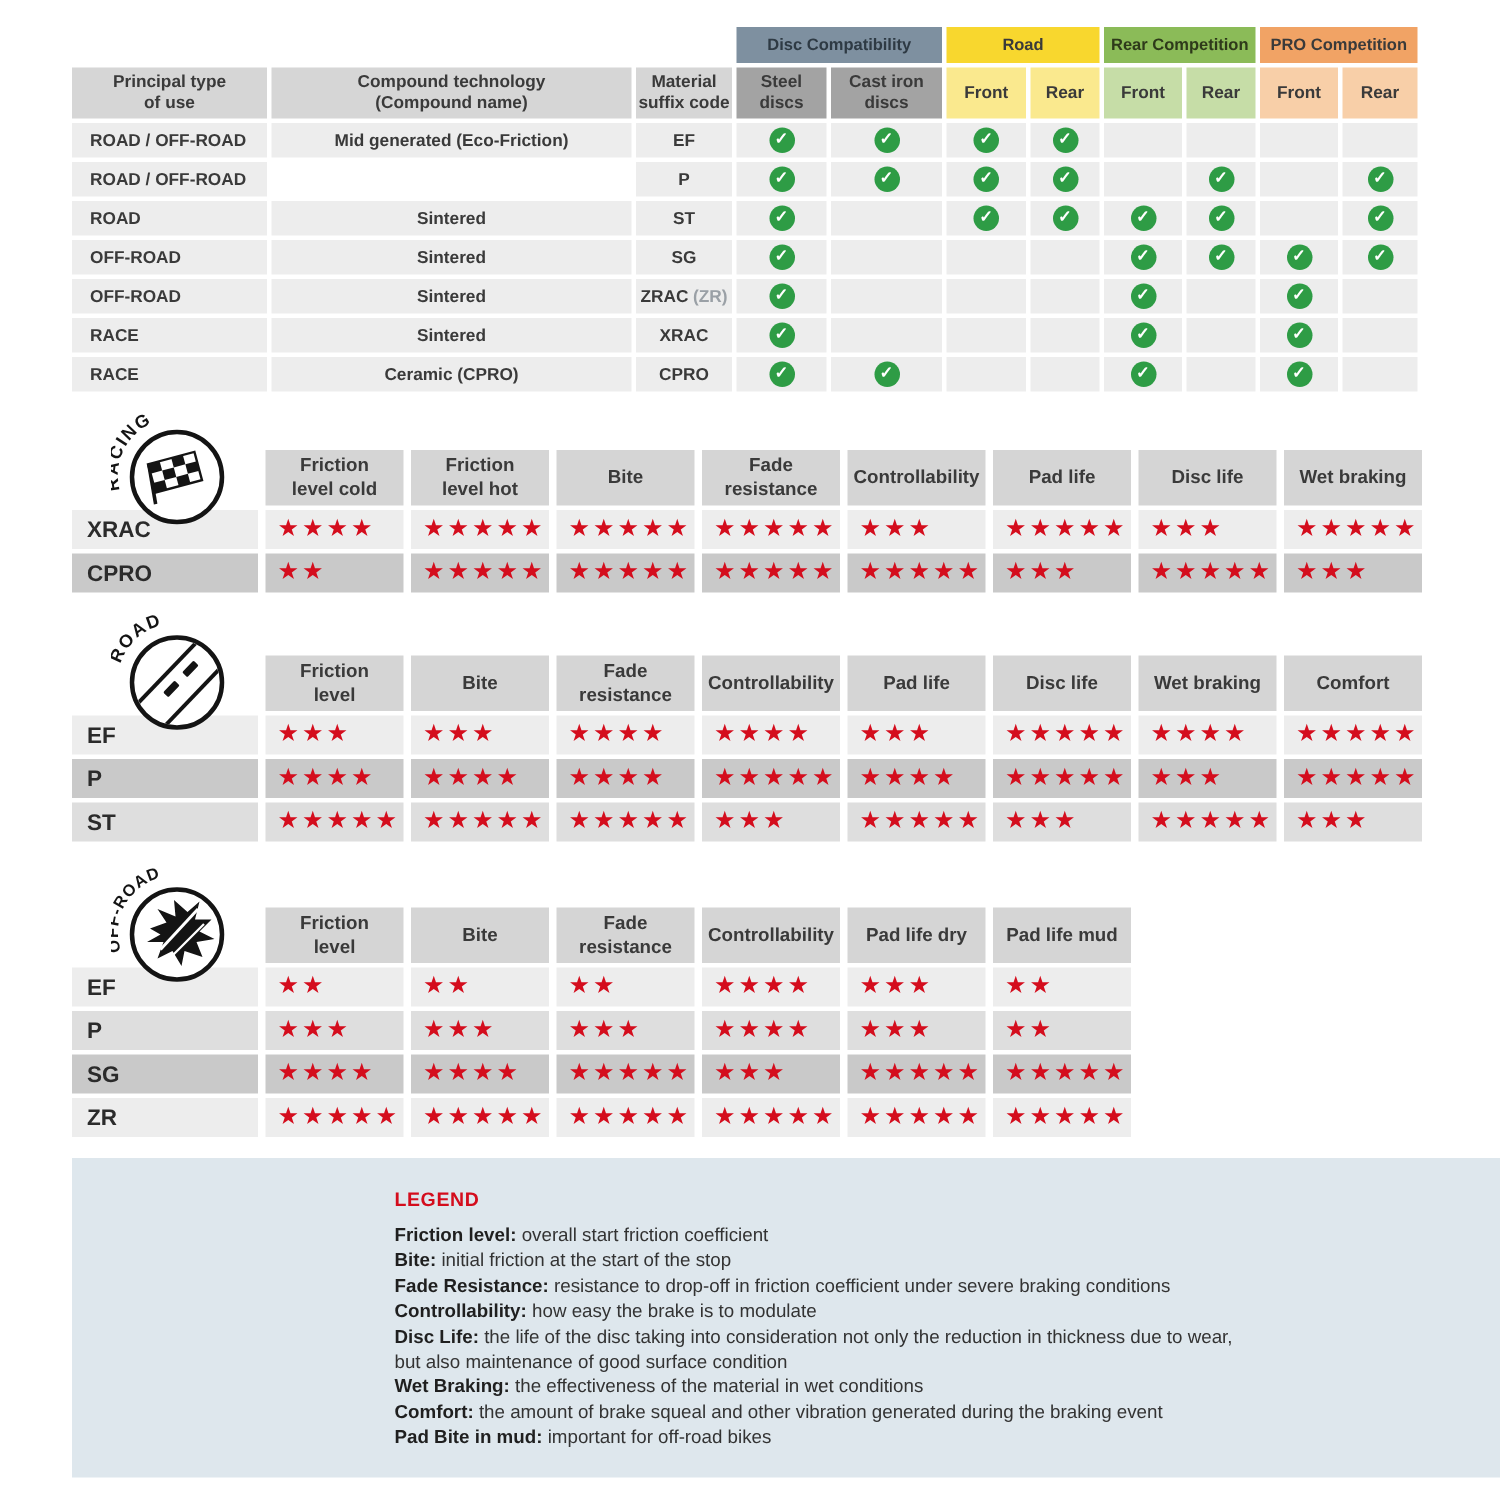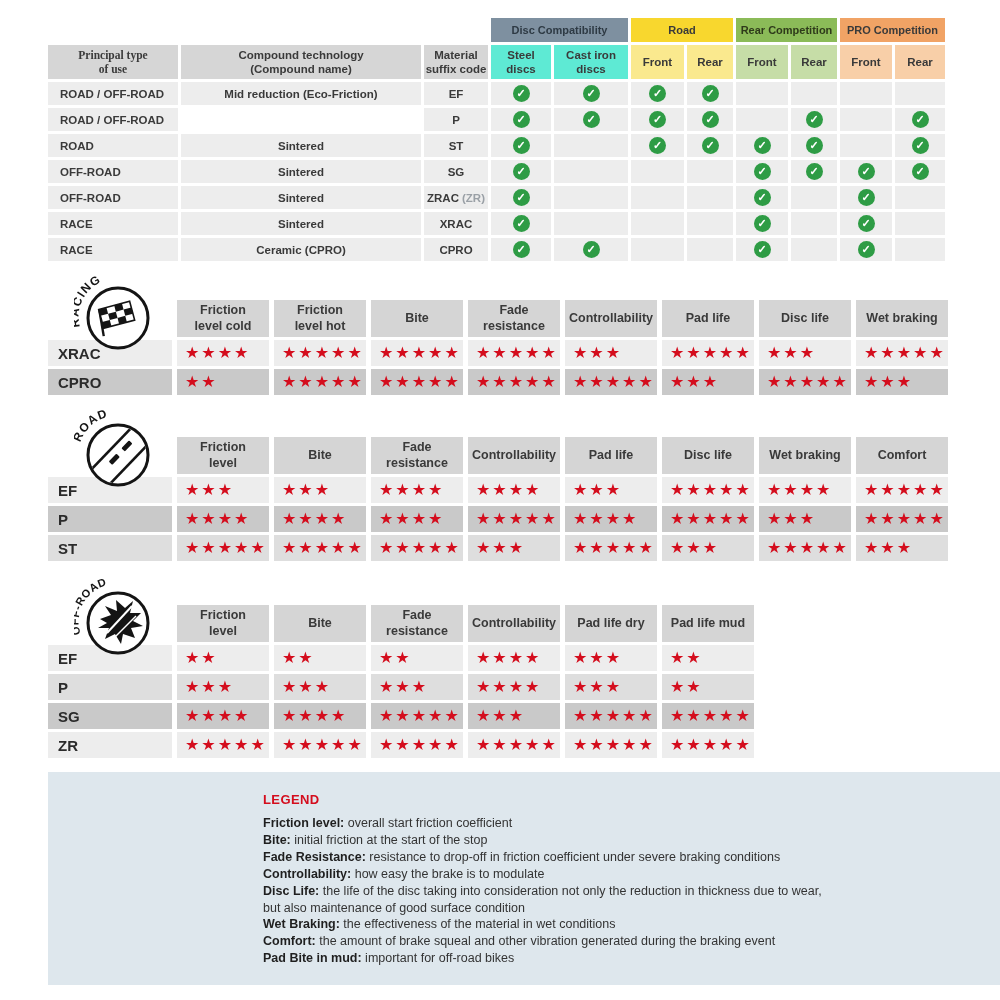--- a/index.html
+++ b/index.html
@@ -11,21 +11,21 @@
           grid-template-columns:130px 240px 64px 60px 74px 53px 46px 52px 46px 52px 50px;
           grid-template-rows:24px 34px repeat(7,23px);gap:3px;}
   .compat > div{display:flex;align-items:center;justify-content:center;}
   .grp{font-weight:bold;font-size:11px;white-space:nowrap;}
   .grp-0{background:#7e90a0;color:#2e3a44;}
   .grp-1{background:#f8d72e;}
   .grp-2{background:#8bbb58;color:#2e3a1a;}
   .grp-3{background:#f1a365;}
   .hdr{font-weight:bold;font-size:11.5px;text-align:center;white-space:pre-line;line-height:1.25;}
   .hdr-gray{background:#d6d6d6;}
-  .sub-0{background:#5eead4;}
+  .sub-0{background:#a3a3a3;}
   .sub-1{background:#fae98e;}
   .sub-2{background:#c6dda7;}
   .sub-3{background:#f8cfa8;}
   .cell{background:#ededed;font-weight:bold;font-size:11.5px;}
   .cell.use{justify-content:flex-start;padding-left:12px;box-sizing:border-box;}
   .code-note{color:#9aa0a6;margin-left:3px;font-weight:bold;}
   .check{width:17px;height:17px;border-radius:50%;background:#2e9c45;color:#fff;
          font-size:11px;font-weight:bold;display:flex;align-items:center;justify-content:center;line-height:1;}
 
   
@@ -58,38 +58,38 @@
 </head>
 <body>
 
 <div class="page">
 
   <div class="compat">
       <div class="grp grp-0" style="grid-area: 1 / 4 / auto / span 2;">Disc Compatibility</div>
       <div class="grp grp-1" style="grid-area: 1 / 6 / auto / span 2;">Road</div>
       <div class="grp grp-2" style="grid-area: 1 / 8 / auto / span 2;">Rear Competition</div>
       <div class="grp grp-3" style="grid-area: 1 / 10 / auto / span 2;">PRO Competition</div>
-      <div class="hdr hdr-gray" style="grid-area: 2 / 1; font-family: Liberation Serif, serif;">Principal type
+      <div class="hdr hdr-gray" style="grid-area: 2 / 1;">Principal type
 of use</div>
       <div class="hdr hdr-gray" style="grid-area: 2 / 2;">Compound technology
 (Compound name)</div>
       <div class="hdr hdr-gray" style="grid-area: 2 / 3;">Material
 suffix code</div>
       <div class="hdr sub-0" style="grid-area: 2 / 4;">Steel
 discs</div>
       <div class="hdr sub-0" style="grid-area: 2 / 5;">Cast iron
 discs</div>
       <div class="hdr sub-1" style="grid-area: 2 / 6;">Front</div>
       <div class="hdr sub-1" style="grid-area: 2 / 7;">Rear</div>
       <div class="hdr sub-2" style="grid-area: 2 / 8;">Front</div>
       <div class="hdr sub-2" style="grid-area: 2 / 9;">Rear</div>
       <div class="hdr sub-3" style="grid-area: 2 / 10;">Front</div>
       <div class="hdr sub-3" style="grid-area: 2 / 11;">Rear</div>
       <div class="cell use" style="grid-area: 3 / 1;">ROAD / OFF-ROAD</div>
-      <div class="cell" style="grid-area: 3 / 2;">Mid reduction (Eco-Friction)</div>
+      <div class="cell" style="grid-area: 3 / 2;">Mid generated (Eco-Friction)</div>
       <div class="cell" style="grid-area: 3 / 3;">
         <span>EF</span>
       </div>
       <div class="cell" style="grid-area: 3 / 4;">
         <span class="check">✓</span>
       </div>
       <div class="cell" style="grid-area: 3 / 5;">
         <span class="check">✓</span>
       </div>
       <div class="cell" style="grid-area: 3 / 6;">

